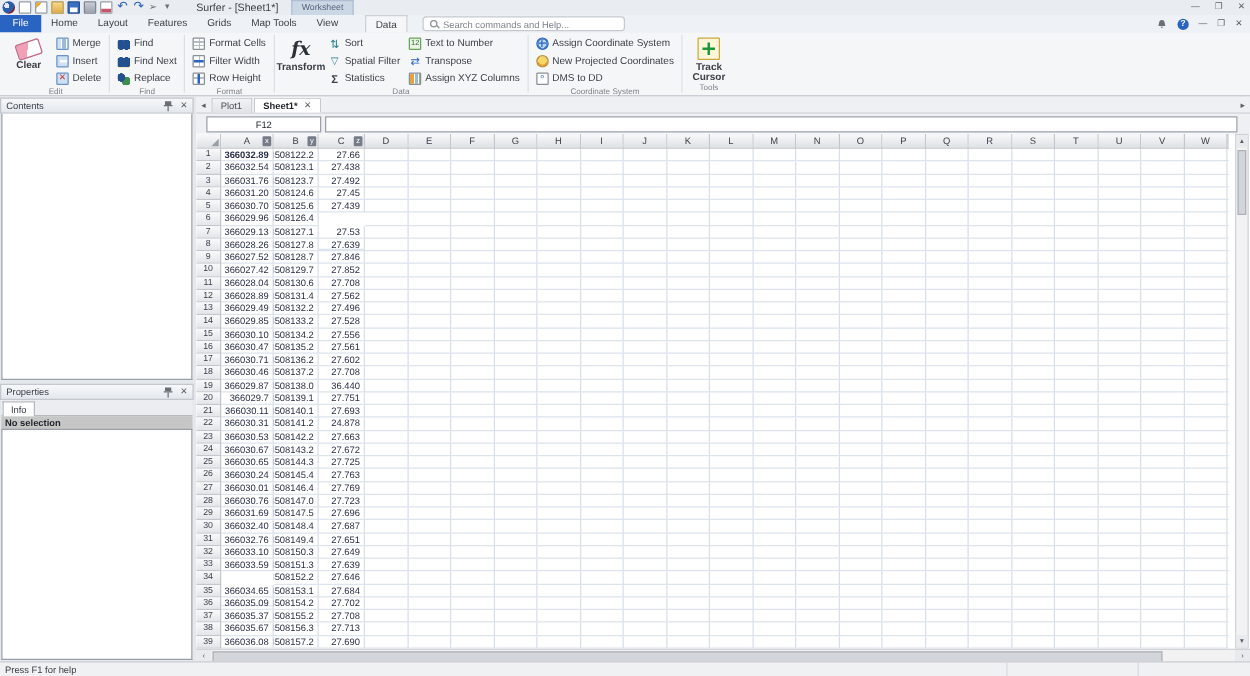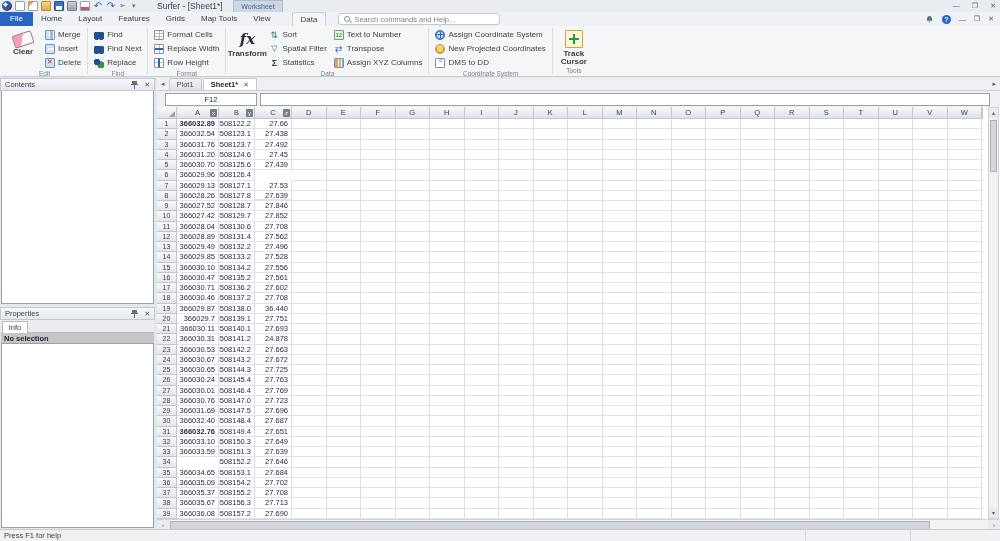--- a/index.html
+++ b/index.html
@@ -248,21 +248,21 @@
       <div class="rsep"></div>
       <div class="rgroup">
         <div class="rbody">
           <div class="rcol">
             <div class="rsmall">
               <span class="ic ic-format-cells"></span>
               <span class="rtxt">Format Cells</span>
             </div>
             <div class="rsmall">
               <span class="ic ic-column-width"></span>
-              <span class="rtxt">Replace Width</span>
+              <span class="rtxt">Filter Width</span>
             </div>
             <div class="rsmall">
               <span class="ic ic-row-height"></span>
               <span class="rtxt">Row Height</span>
             </div>
           </div>
         </div>
         <div class="rlabel">Format</div>
       </div>
       <div class="rsep"></div>
@@ -1255,21 +1255,21 @@
           <div class="gcell" style="width: 34.5px;"></div>
           <div class="gcell" style="width: 34.5px;"></div>
           <div class="gcell" style="width: 34.5px;"></div>
           <div class="gcell" style="width: 34.5px;"></div>
           <div class="gcell" style="width: 34.5px;"></div>
           <div class="gcell" style="width: 34.5px;"></div>
           <div class="gcell" style="flex: 1 1 0%;"></div>
         </div>
         <div class="grow">
           <div class="rnum">31</div>
-          <div class="gcell" style="width: 42px; font-weight: bold;">366032.76</div>
+          <div class="gcell" style="width: 42px;">366032.76</div>
           <div class="gcell" style="width: 36px;">3508149.4</div>
           <div class="gcell" style="width: 37px;">27.651</div>
           <div class="gcell" style="width: 34.5px;"></div>
           <div class="gcell" style="width: 34.5px;"></div>
           <div class="gcell" style="width: 34.5px;"></div>
           <div class="gcell" style="width: 34.5px;"></div>
           <div class="gcell" style="width: 34.5px;"></div>
           <div class="gcell" style="width: 34.5px;"></div>
           <div class="gcell" style="width: 34.5px;"></div>
           <div class="gcell" style="width: 34.5px;"></div>

